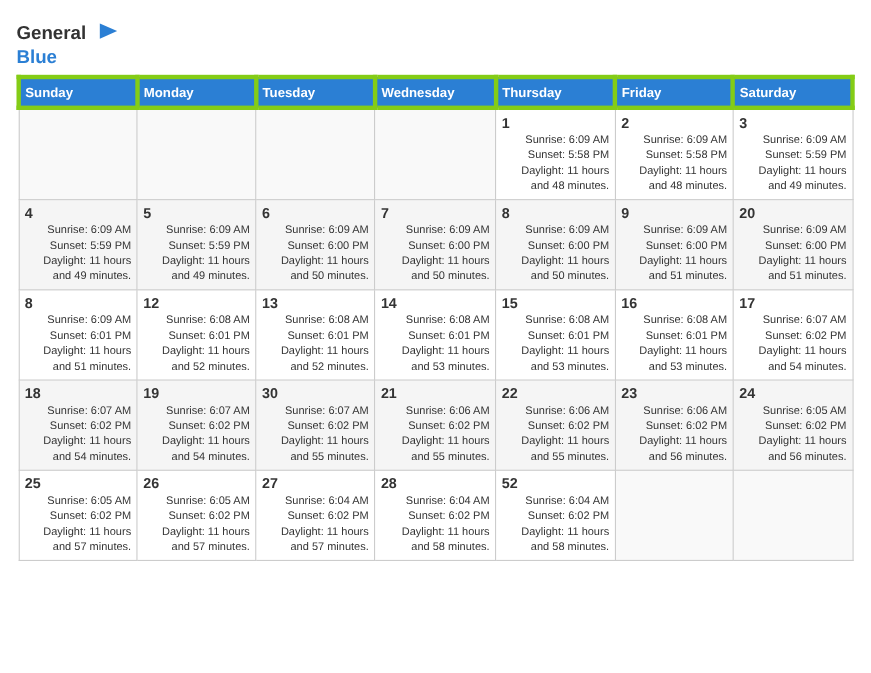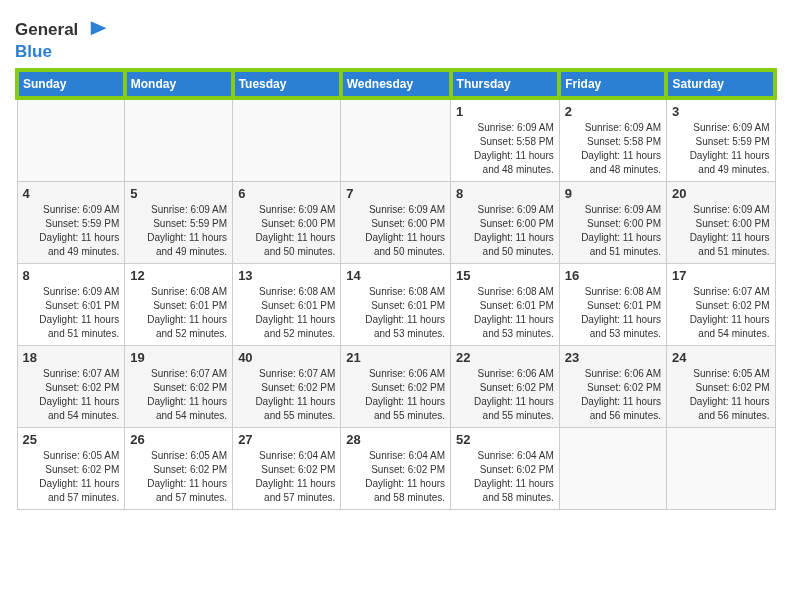--- a/index.html
+++ b/index.html
@@ -252,21 +252,21 @@
 and 54 minutes.</div>
         </td>
         <td>
           <span class="day-num">19</span>
           <div class="day-info" style="white-space: pre-line;">Sunrise: 6:07 AM
 Sunset: 6:02 PM
 Daylight: 11 hours
 and 54 minutes.</div>
         </td>
         <td>
-          <span class="day-num">40</span>
+          <span class="day-num">30</span>
           <div class="day-info" style="white-space: pre-line;">Sunrise: 6:07 AM
 Sunset: 6:02 PM
 Daylight: 11 hours
 and 55 minutes.</div>
         </td>
         <td>
           <span class="day-num">21</span>
           <div class="day-info" style="white-space: pre-line;">Sunrise: 6:06 AM
 Sunset: 6:02 PM
 Daylight: 11 hours

